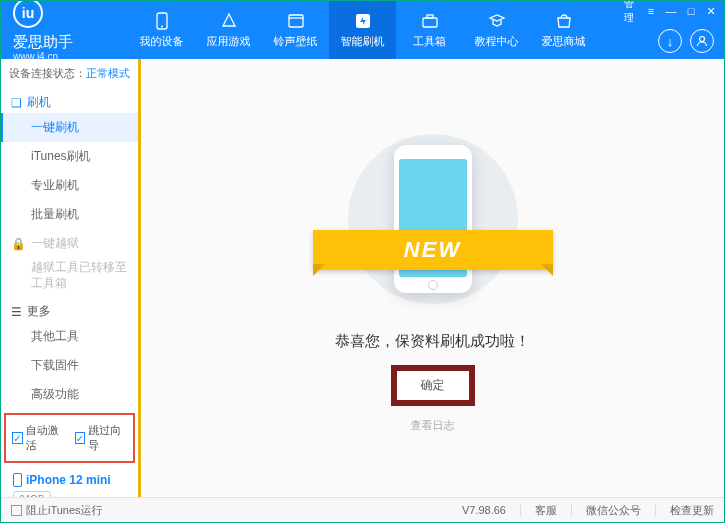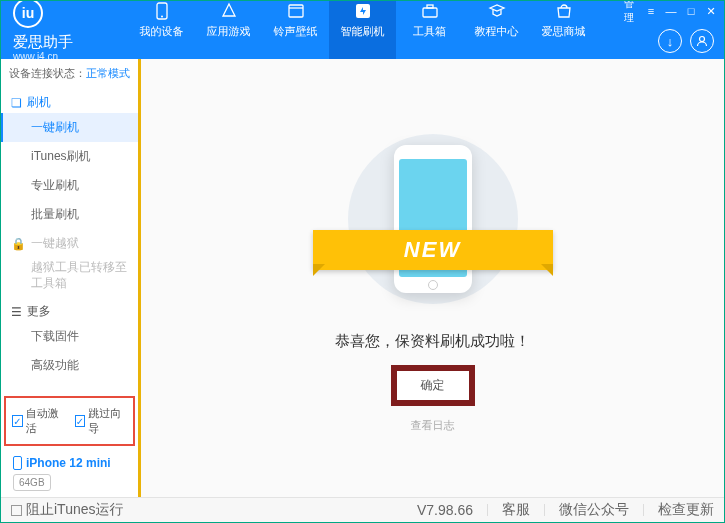--- a/index.html
+++ b/index.html
@@ -7,21 +7,21 @@
     .app { width: 100%; height: 100%; display: flex; flex-direction: column; }
 
     .titlebar { height: 58px; background: #1387ff; color: #fff; display: flex; align-items: center; padding: 0 8px 0 12px; position: relative; }
     .logo-block { display: flex; align-items: flex-start; gap: 6px; width: 115px; flex-direction: column; }
     .logo-circle { width: 30px; height: 30px; border: 2px solid #fff; border-radius: 50%; display: flex; align-items: center; justify-content: center; font-weight: bold; font-size: 14px; }
     .brand-text { display: flex; flex-direction: column; line-height: 1.1; }
     .brand-name { font-size: 15px; font-weight: normal; }
     .brand-url { font-size: 10px; opacity: 0.85; }
 
     .nav { display: flex; height: 100%; }
-    .nav-item { width: 67px; display: flex; flex-direction: column; align-items: center; justify-content: flex-start; gap: 3px; font-size: 11px; cursor: pointer; }
+    .nav-item { width: 67px; display: flex; flex-direction: column; align-items: center; justify-content: center; gap: 3px; font-size: 11px; cursor: pointer; }
     .nav-item.active { background: #0a6ee0; }
     .nav-icon { width: 20px; height: 20px; display: flex; align-items: center; justify-content: center; }
 
     .win-controls { position: absolute; top: 3px; right: 6px; display: flex; align-items: center; gap: 6px; font-size: 11px; }
     .win-ctrl { width: 14px; height: 14px; display: flex; align-items: center; justify-content: center; cursor: pointer; }
     .circle-btns { position: absolute; right: 10px; bottom: 6px; display: flex; gap: 8px; }
     .circle-btn { width: 24px; height: 24px; border: 1.5px solid #fff; border-radius: 50%; display: flex; align-items: center; justify-content: center; font-size: 13px; cursor: pointer; }
 
     .body { flex: 1; display: flex; min-height: 0; }
     .sidebar { width: 140px; border-right: 3px solid #eab308; display: flex; flex-direction: column; font-size: 12px; overflow: hidden; }
@@ -52,21 +52,21 @@
     .phone-home { width: 10px; height: 10px; border: 1.5px solid #ccc; border-radius: 50%; position: absolute; bottom: 3px; left: 50%; transform: translateX(-50%); }
     .ribbon { position: absolute; z-index: 3; bottom: 44px; left: -35px; right: -35px; background: #ffc107; color: #fff; font-weight: 700; font-size: 22px; letter-spacing: 2px; height: 40px; display: flex; align-items: center; justify-content: center; font-style: italic; box-shadow: 0 2px 5px rgba(0,0,0,0.2); }
     .ribbon:before, .ribbon:after { content: ""; position: absolute; bottom: -6px; border: 6px solid transparent; }
     .ribbon:before { left: 0; border-left-color: #e0a800; border-top-color: #e0a800; }
     .ribbon:after { right: 0; border-right-color: #e0a800; border-top-color: #e0a800; }
 
     .success-msg { margin-top: 18px; font-size: 15px; color: #333; }
     .ok-btn { margin-top: 14px; padding: 6px 24px; border: 6px solid #7f1d1d; background: #fff; font-size: 12px; cursor: pointer; color: #555; }
     .link-log { margin-top: 12px; font-size: 11px; color: #aaa; cursor: pointer; }
 
-    .footer { height: 24px; border-top: 1px solid #e3e3e3; display: flex; align-items: center; font-size: 14px; color: #666; padding: 12px 10px; background: #f7f7f7; gap: 14px; }
+    .footer { height: 24px; border-top: 1px solid #e3e3e3; display: flex; align-items: center; font-size: 11px; color: #666; padding: 12px 10px; background: #f7f7f7; gap: 14px; }
     .footer .right { margin-left: auto; display: flex; align-items: center; gap: 14px; }
     .footer .sep { width: 1px; height: 12px; background: #ddd; }
     .footer-cb { width: 11px; height: 11px; border: 1px solid #999; display: inline-block; }
   </style>
 </head>
 <body>
 
 <div class="app">
   <div class="titlebar">
     <div class="logo-block">
@@ -175,20 +175,21 @@
       <div class="side-section lock-section">
         <span>🔒</span>
         <span>一键越狱</span>
       </div>
       <div class="side-item multiline" style="color:#bbb;">越狱工具已转移至工具箱</div>
 
       <div class="side-section">
         <span>☰</span>
         <span>更多</span>
       </div>
+      <div class="side-item">其他工具</div>
       <div class="side-item">下载固件</div>
       <div class="side-item">高级功能</div>
 
       <div style="flex:1"></div>
 
       <div class="checkbox-row">
         <label class="cb-group">
           <span class="cb">✓</span>
           <span>自动激活</span>
         </label>

